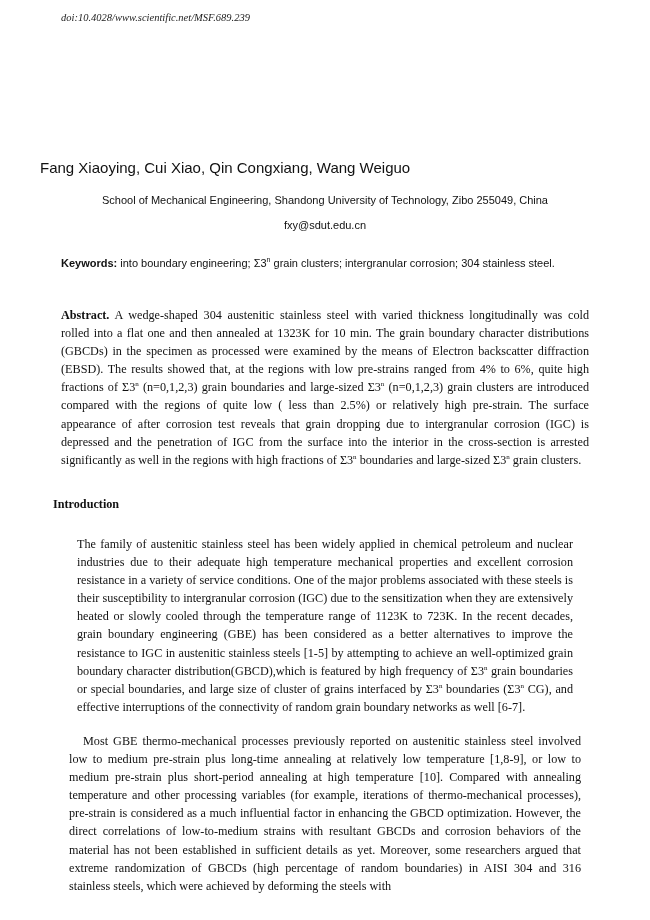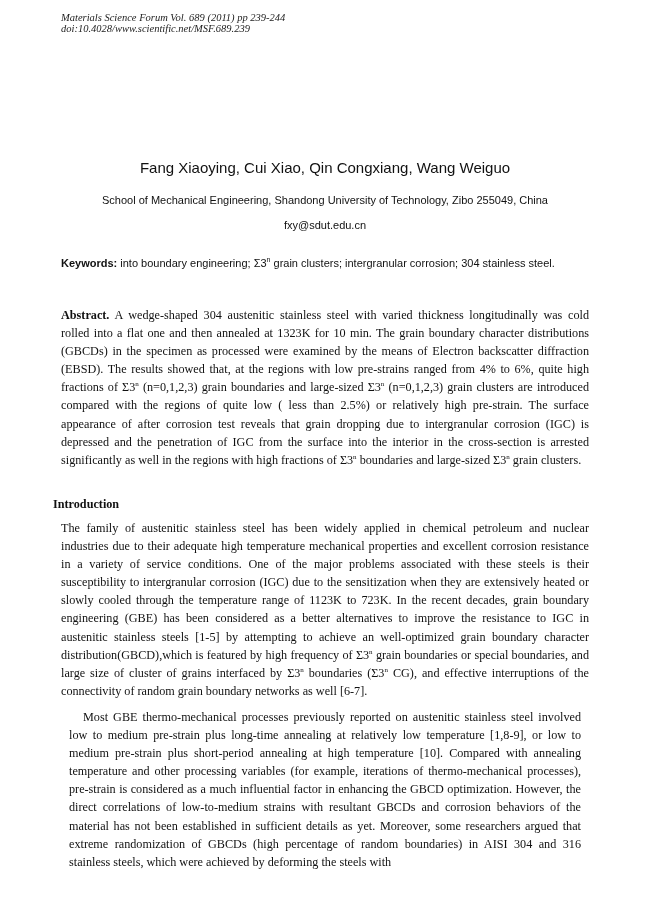--- a/index.html
+++ b/index.html
@@ -10,21 +10,21 @@
     font-family: "Liberation Serif", serif; font-style: italic;
     font-size: 10.5px; line-height: 11px; color: #222;
   }
   .title {
     position: absolute; left: 40px; width: 570px; top: 85px;
     text-align: center; font-family: "Liberation Sans", sans-serif;
     font-weight: bold; font-size: 15.5px; line-height: 36px; color: #111;
   }
   .authors {
     position: absolute; left: 40px; width: 570px; top: 159px;
-    text-align: center; font-family: "Liberation Sans", sans-serif;
+    font-family: "Liberation Sans", sans-serif;
     font-size: 15px; line-height: 18px;
   }
   .affil {
     position: absolute; left: 40px; width: 570px; top: 193px;
     text-align: center; font-family: "Liberation Sans", sans-serif;
     font-size: 11px; line-height: 14px;
   }
   .email {
     position: absolute; left: 40px; width: 570px; top: 218px;
     text-align: center; font-family: "Liberation Sans", sans-serif;
@@ -41,30 +41,29 @@
     font-family: "Liberation Serif", serif; font-size: 12.2px; line-height: 18.1px;
     text-align: justify;
   }
   .abstract { top: 306px; }
   .intro-head {
     position: absolute; left: 53px; top: 497px;
     font-family: "Liberation Serif", serif; font-weight: bold; font-size: 12.2px;
   }
   .intro { top: 519px; }
   .para2 { text-indent: 14px; margin: 8px; }
-  p { margin: 0; }
+  p { margin: 16px; }
   sup { font-size: 7px; vertical-align: 5px; line-height: 0; }
 </style>
 </head>
 <body>
 
 <div class="page">
 
   <div class="journal">
-    <div>Materials Science Forum Vol. 689 (2011) pp 239-244</div>
     <div>doi:10.4028/www.scientific.net/MSF.689.239</div>
   </div>
 
 
   <div class="authors">Fang Xiaoying, Cui Xiao, Qin Congxiang, Wang Weiguo</div>
   <div class="affil">School of Mechanical Engineering, Shandong University of Technology, Zibo 255049, China</div>
   <div class="email">fxy@sdut.edu.cn</div>
 
   <div class="keywords">
     <b>Keywords:</b><span> into boundary engineering; Σ3</span><sup>n</sup><span> grain clusters; intergranular corrosion; 304 stainless steel.</span>

